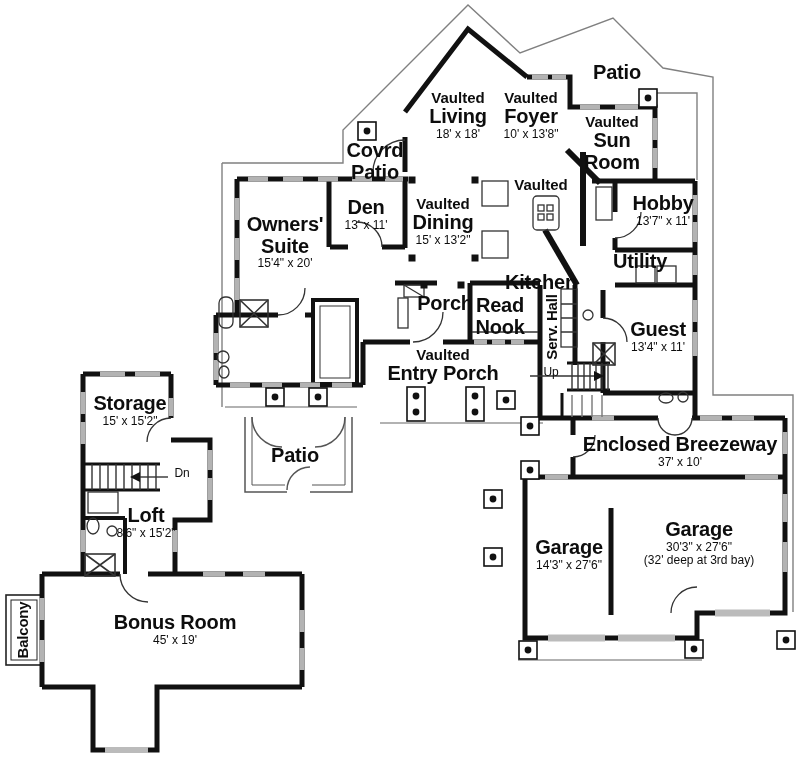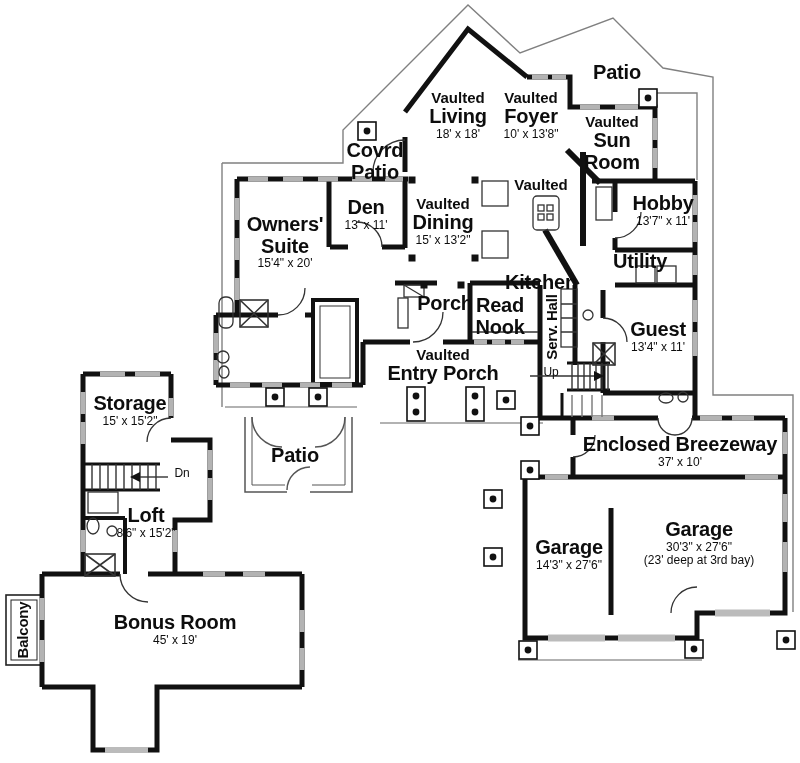--- a/index.html
+++ b/index.html
@@ -329,21 +329,21 @@
         <span class="nm">Enclosed Breezeway</span>
         <span class="dims">37' x 10'</span>
       </div>
       <div class="label" style="left: 569px; top: 537px; width: 118px;">
         <span class="nm">Garage</span>
         <span class="dims">14'3" x 27'6"</span>
       </div>
       <div class="label" style="left: 699px; top: 519px; width: 180px;">
         <span class="nm">Garage</span>
         <span class="dims">30'3" x 27'6"</span>
-        <span class="note">(23' deep at 3rd bay)</span>
+        <span class="note">(32' deep at 3rd bay)</span>
       </div>
       <div class="label vert" style="left: 23px; top: 630px; width: 90px;">
         <span class="nm">Balcony</span>
       </div>
       <div class="label" style="left: 175px; top: 612px; width: 180px;">
         <span class="nm">Bonus Room</span>
         <span class="dims">45' x 19'</span>
       </div>
     </div>
 </div>

